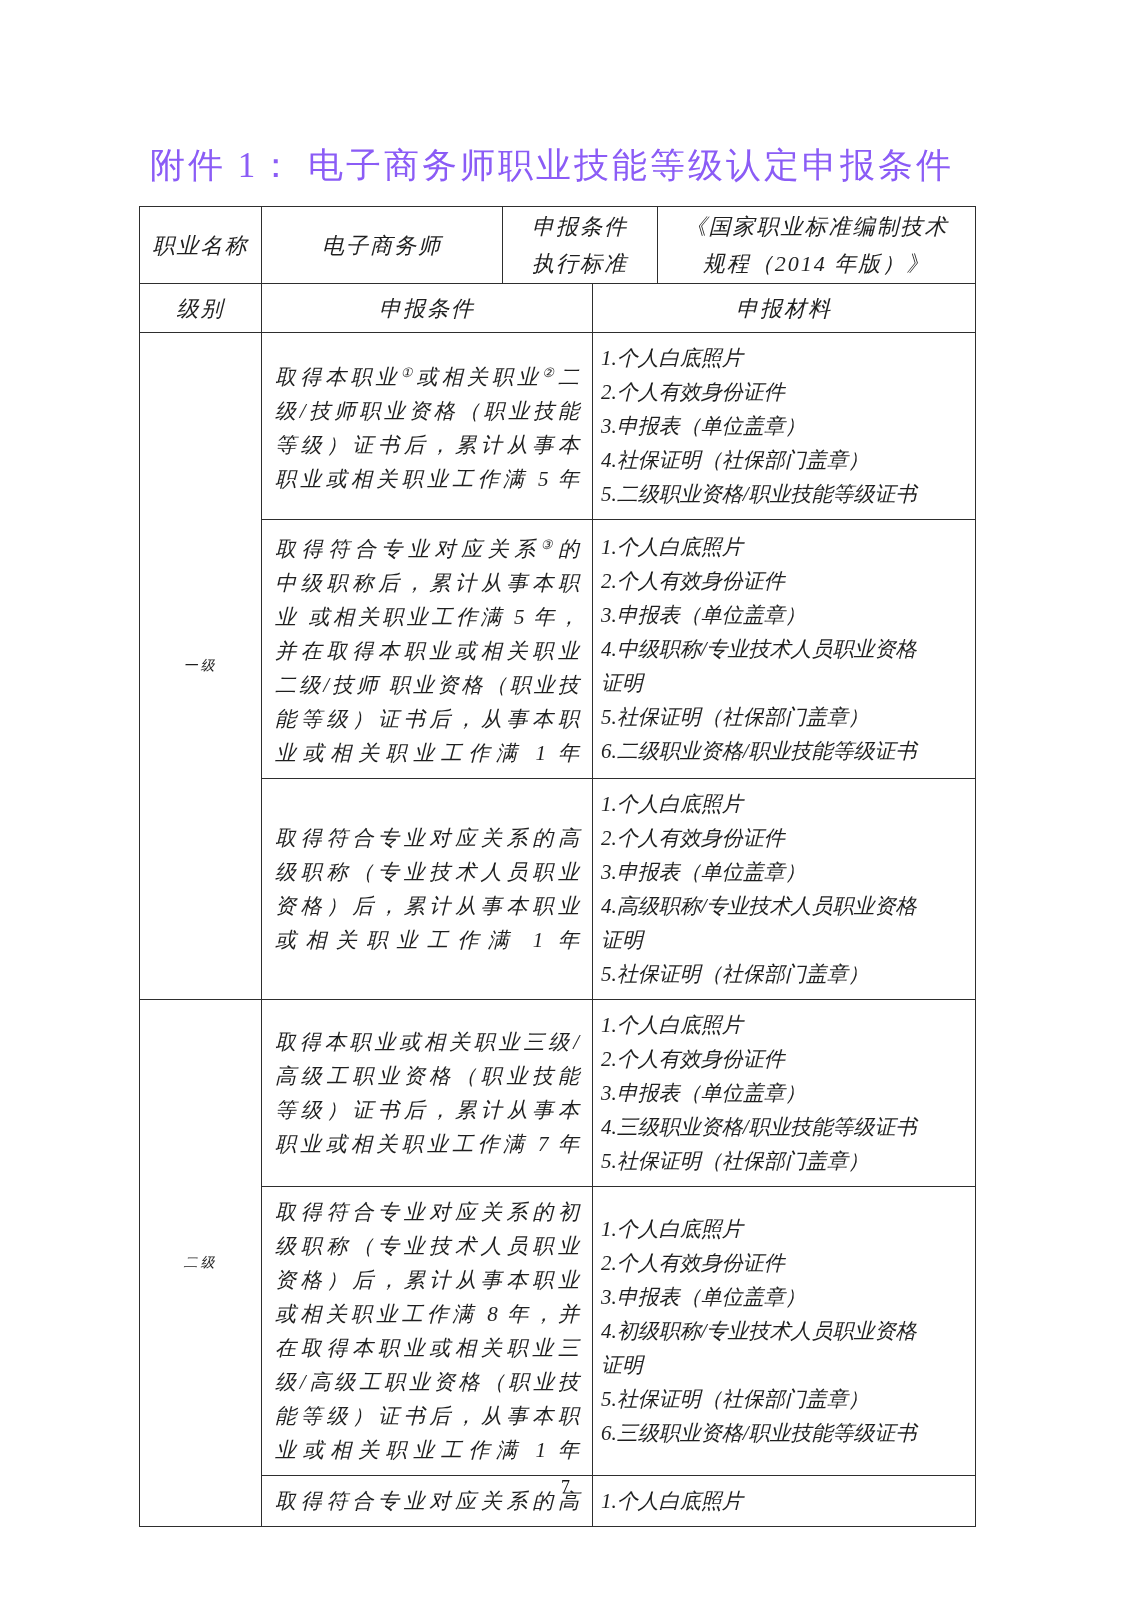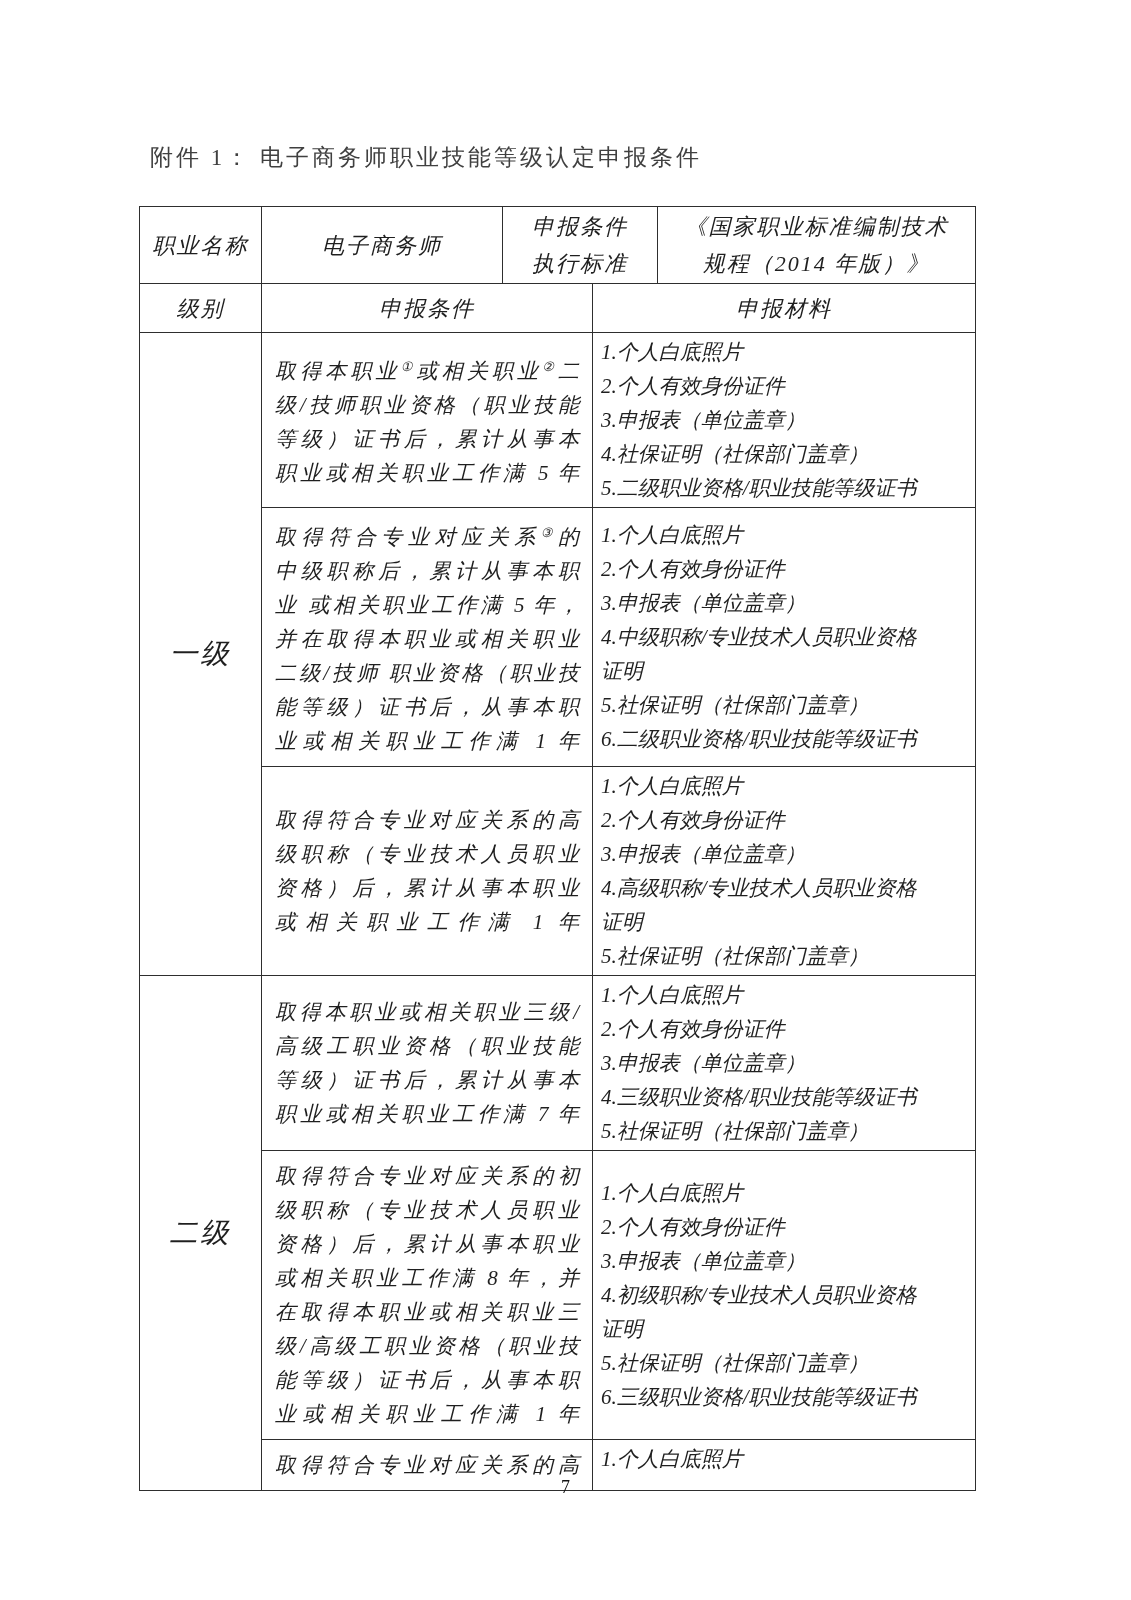--- a/index.html
+++ b/index.html
@@ -3,49 +3,49 @@
 <meta charset="utf-8">
 <style>
   html,body{margin:0;padding:0;background:#ffffff;}
   body{
     width:1131px;height:1600px;position:relative;overflow:hidden;
     font-family:"Liberation Serif","DejaVu Serif",serif;
     color:#1f1f1f;
   }
   .page-title{
     position:absolute;left:150px;top:142px;
-    font-size:23px;letter-spacing:3px;white-space:pre;
-    color:#404040;
+    font-size:35px;letter-spacing:3px;white-space:pre;
+    color:#8b5cf6;
   }
   table.doc-table{
     position:absolute;left:139px;top:206px;
     width:836px;border-collapse:collapse;table-layout:fixed;font-style:italic;
   }
   .doc-table td{
     border:1.5px solid #2e2e2e;
     font-size:21px;line-height:34px;
     vertical-align:middle;
     overflow:hidden;
   }
   td.hdr{
     text-align:center;letter-spacing:2px;font-size:22px;
     white-space:pre-line;line-height:37px;
   }
   td.levelcell{
-    text-align:center;letter-spacing:3px;font-size:28px;
+    text-align:center;letter-spacing:3px;font-size:14px;
   }
   td.cond{
     padding:8px 13px;
     white-space:pre-line;
     text-align:justify;
     text-align-last:justify;
   }
   td.cond sup{font-size:13px;vertical-align:7px;letter-spacing:0;}
   td.mat{
-    padding:2px 8px;
+    padding:8px 8px;
     white-space:pre-line;
     text-align:left;
   }
   td.cut{vertical-align:top;}
   .page-number{
     position:absolute;left:0;top:1477px;width:100%;
     text-align:center;font-size:18px;color:#111;
   }
 </style>
 </head>

